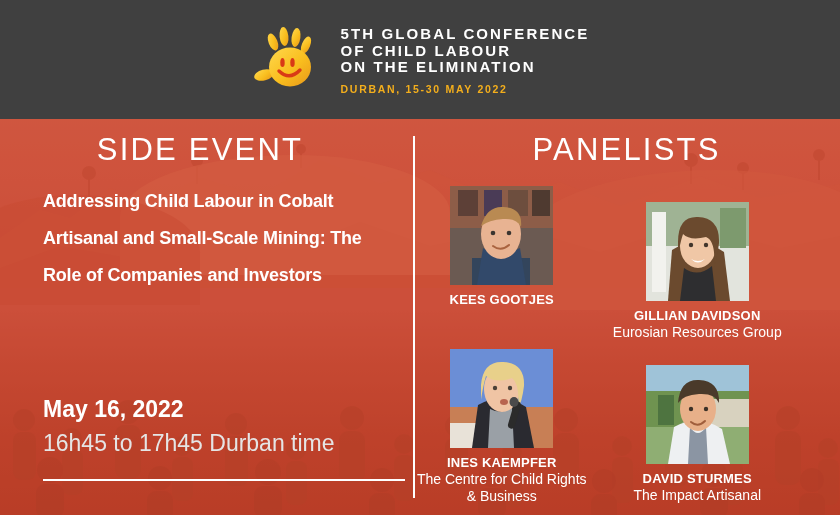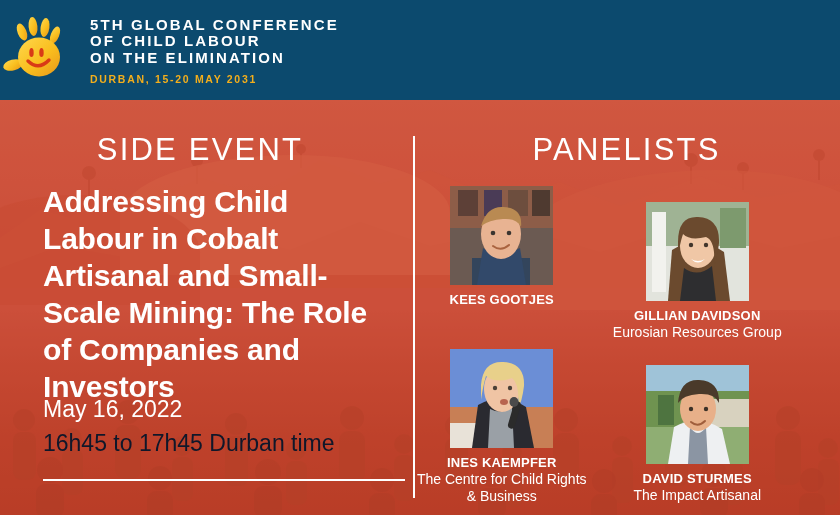--- a/index.html
+++ b/index.html
@@ -11,23 +11,23 @@
   }
   .poster {
     position:relative;
     width:840px; height:515px;
     overflow:hidden;
   }
 
   
   .header {
     position:absolute; left:0; top:0;
-    width:840px; height:100px;
-    background:#0c4a6e;
-    display:flex; align-items:center; justify-content:flex-start;
+    width:840px; height:119px;
+    background:#404040;
+    display:flex; align-items:center; justify-content:center;
     z-index:20;
   }
   .header-inner { display:flex; align-items:center; gap:18px; }
 
   .logo-hand { position:relative; width:72px; height:72px; }
   .logo-hand svg { display:block; width:72px; height:72px; }
 
   .header-text { padding-top:2px; }
   .conf-line {
     color:#ffffff;
@@ -97,35 +97,35 @@
     position:absolute; left:0; top:24px; width:400px;
     text-align:center;
     color:#ffffff;
     font-size:31px;
     font-weight:300;
     letter-spacing:2.2px;
   }
   .event-title {
     position:absolute; left:43px; top:75px; width:340px;
     color:#ffffff;
-    font-size:30px;
+    font-size:18px;
     font-weight:bold;
     line-height:37px;
     letter-spacing:-0.2px;
   }
   .event-date {
     position:absolute; left:43px; top:288px;
     color:#ffffff;
     font-size:23px;
-    font-weight:normal;
+    font-weight:bold;
     letter-spacing:0px;
   }
   .event-time {
     position:absolute; left:43px; top:322px;
-    color:#0f172a;
+    color:#e5e5e5;
     font-size:23px;
     font-weight:300;
   }
   .rule {
     position:absolute; left:43px; top:371px;
     width:362px; height:2px;
     background:#ffffff;
   }
 
   
@@ -285,21 +285,21 @@
 
           <ellipse cx="31.5" cy="38.5" rx="2.2" ry="4.6" fill="#D93A16"></ellipse>
           <ellipse cx="41.5" cy="38.5" rx="2.2" ry="4.6" fill="#D93A16"></ellipse>
           <path d="M28,47 Q38.5,57 49,46" stroke="#D93A16" stroke-width="3.4" fill="none" stroke-linecap="round"></path>
         </svg>
       </div>
       <div class="header-text">
         <div class="conf-line">5TH GLOBAL CONFERENCE</div>
         <div class="conf-line">OF CHILD LABOUR</div>
         <div class="conf-line">ON THE ELIMINATION</div>
-        <div class="conf-sub">DURBAN, 15-20 MAY 2031</div>
+        <div class="conf-sub">DURBAN, 15-30 MAY 2022</div>
       </div>
     </div>
   </div>
 
   <div class="content">
 
     <div class="divider"></div>
 
     <div class="left-col">
       <div class="side-event-title">SIDE EVENT</div>

